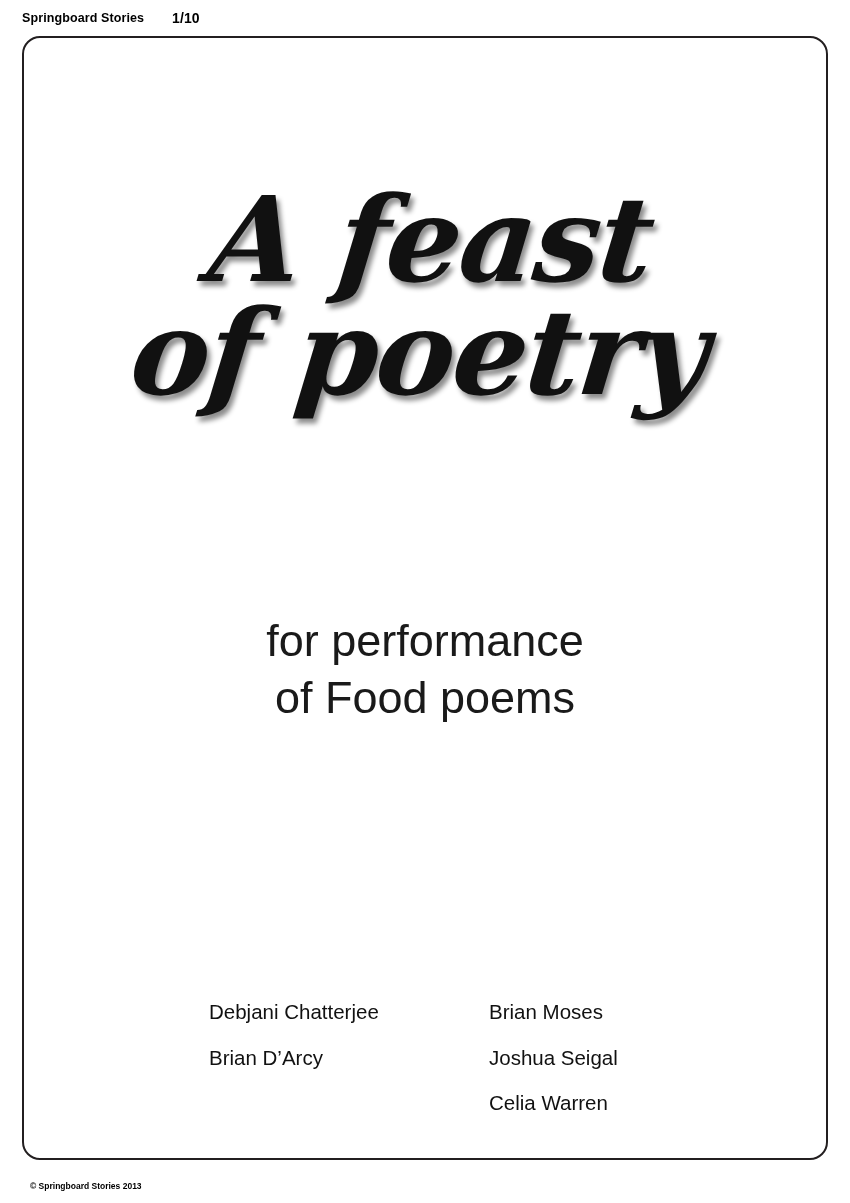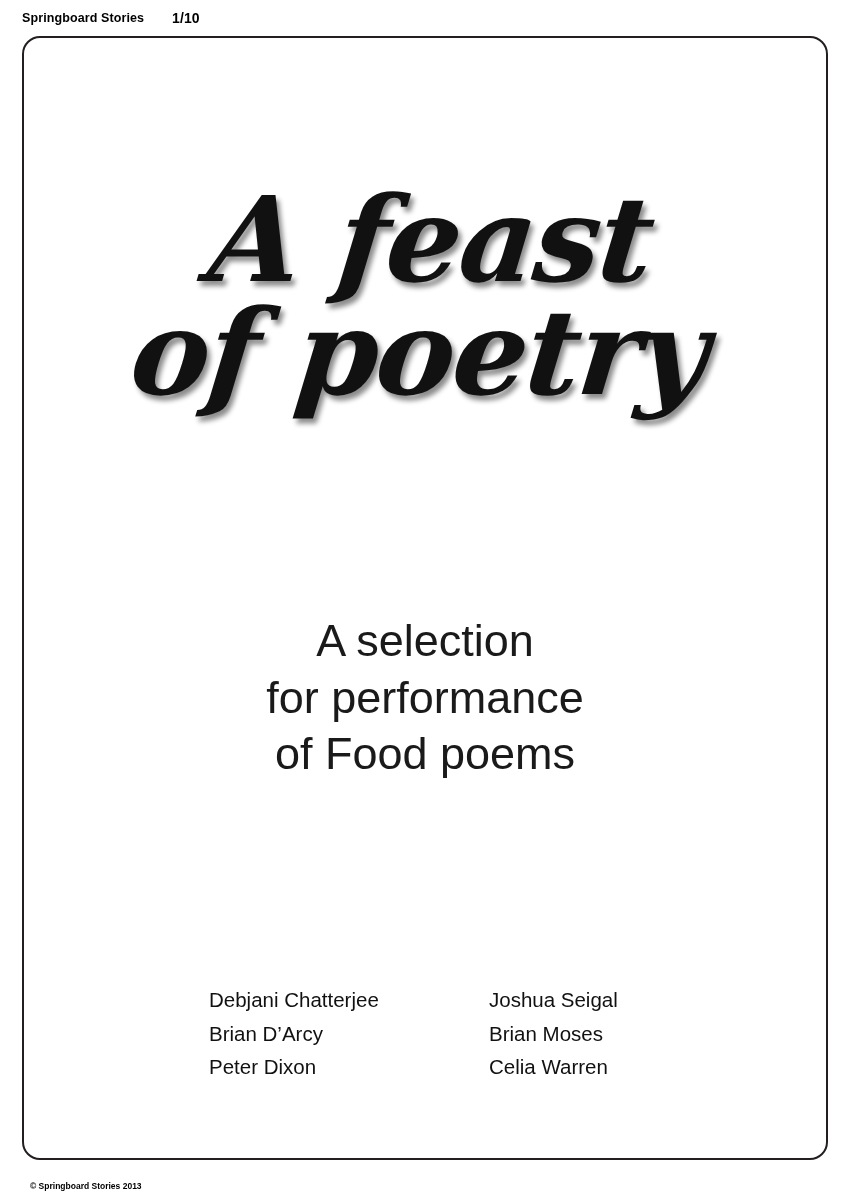--- a/index.html
+++ b/index.html
@@ -103,20 +103,21 @@
     top: 945px;
     left: 185px;
     width: 560px;
     display: flex;
   }
   .poet-col { width: 50%; }
   .poet-col .poet {
     font-size: 20.5px;
     line-height: 1.64;
     color: #111111;
+    margin-top: 12px;
   }
 
   
   .page-footer {
     position: absolute;
     bottom: 12px;
     left: 30px;
     right: 30px;
     display: flex;
     align-items: flex-end;
@@ -135,35 +136,33 @@
 </div>
 
 <div class="sheet">
 
   <div class="title-script">
     <span class="l1">A feast</span>
     <span class="l2">of poetry</span>
   </div>
 
   <div class="subtitle">
-    <span>A selection</span>
     <span>for performance</span>
     <span>of Food poems</span>
   </div>
 
 
   <div class="poets">
     <div class="poet-col">
       <div class="poet">Debjani Chatterjee</div>
       <div class="poet">Brian D’Arcy</div>
-      <div class="poet">Peter Dixon</div>
     </div>
     <div class="poet-col">
+      <div class="poet">Brian Moses</div>
       <div class="poet">Joshua Seigal</div>
-      <div class="poet">Brian Moses</div>
       <div class="poet">Celia Warren</div>
     </div>
   </div>
 
 </div>
 
 <div class="page-footer">
   <div class="copy">© Springboard Stories 2013</div>
 </div>
 

